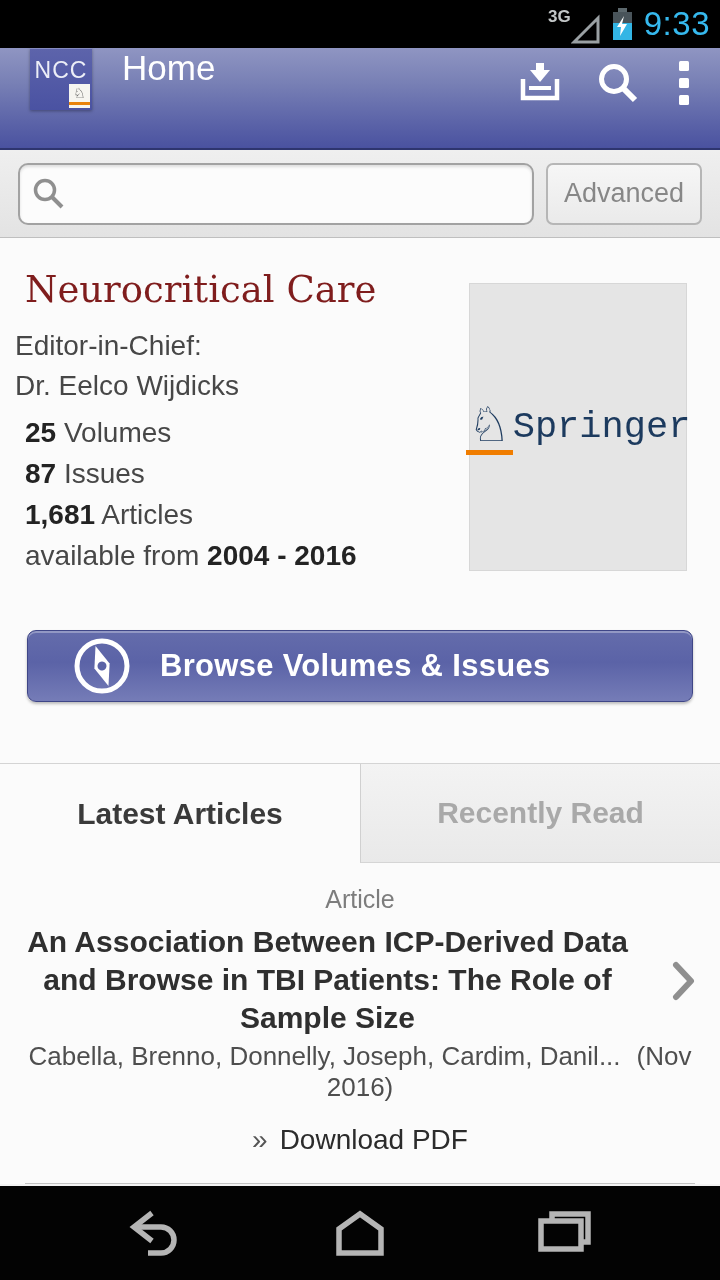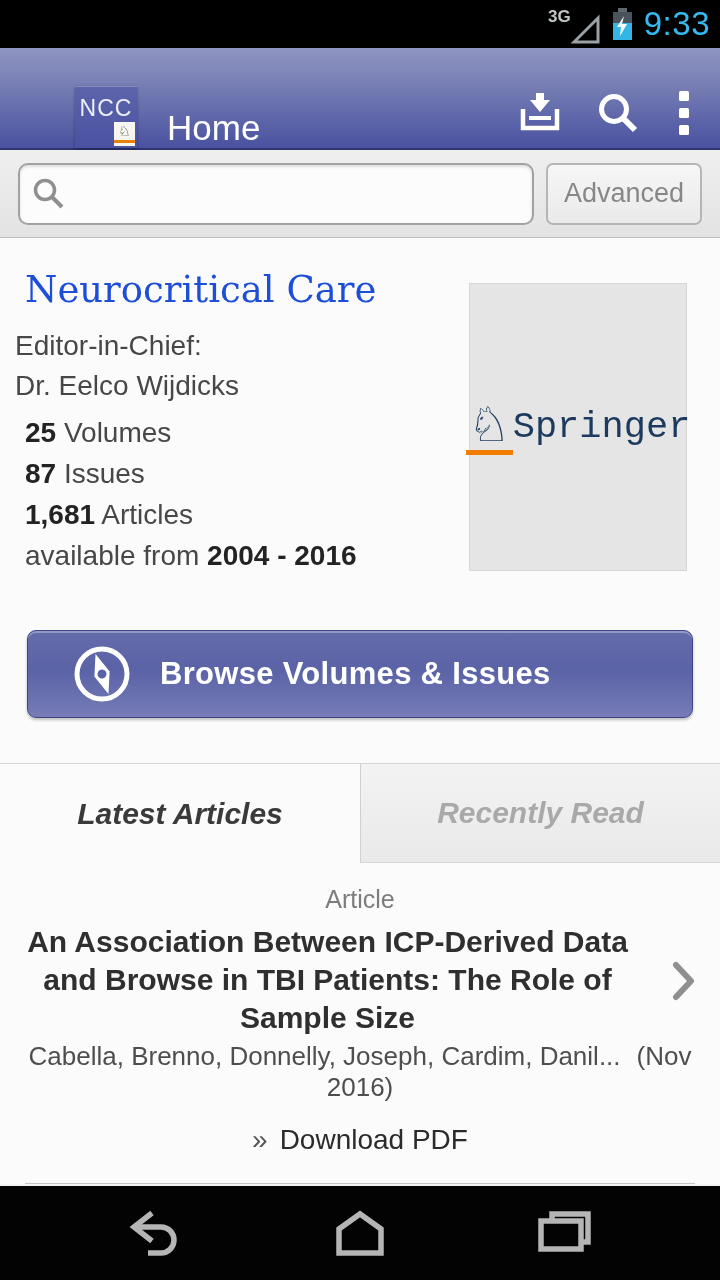--- a/index.html
+++ b/index.html
@@ -24,21 +24,21 @@
   .battery .body{ width:19px; height:28px; position:relative;
     background:linear-gradient(180deg,#49545a 0 38%,#33b5e5 38% 100%); }
   .battery .body svg{ position:absolute; inset:0; margin:auto; }
   .clock{ font-size:33px; color:#36b9ee; letter-spacing:0.5px; }
 
   
   .app-bar{
     position:absolute; top:48px; left:0; width:720px; height:102px;
     background:linear-gradient(180deg,#8f95c2 0%,#7880b5 35%,#5b63a8 75%,#4a52a0 100%);
     border-bottom:2px solid #2e356f;
-    display:flex; align-items:flex-end;padding-left:45px;
+    display:flex; align-items:flex-start;
   }
   .app-logo{
     position:relative; width:62px; height:62px; margin-left:30px;
     background:linear-gradient(180deg,#5d64ab,#4a52a2);
     box-shadow:0 1px 3px rgba(0,0,0,.35), inset 0 1px 0 rgba(255,255,255,.25);
   }
   .app-logo .logo-text{
     display:block; text-align:center; margin-top:9px;
     font-size:23px; color:#eceef7; letter-spacing:1px;
   }
@@ -78,57 +78,57 @@
     font-size:27px; color:#878787; font-family:"Liberation Sans",sans-serif;
     display:flex; align-items:center; justify-content:center;
   }
 
   
   .content{ position:absolute; top:238px; left:0; width:720px; height:948px; overflow:hidden; background:#fbfbfb; }
 
   .journal-title{
     position:absolute; left:25px; top:30px;
     font-family:"DejaVu Serif", serif; font-weight:400;
-    font-size:37px; color:#1d4ed8;
+    font-size:37px; color:#7f1d1d;
   }
   .editor-block{ position:absolute; left:15px; top:88px; font-size:28px; color:#474747; line-height:40px; }
   .stats-block{ position:absolute; left:25px; top:174px; font-size:28px; color:#474747; line-height:41px; }
   .stats-block b, .editor-block b{ color:#232323; }
 
   .cover{
     position:absolute; left:469px; top:45px; width:218px; height:288px;
     background:#e5e5e5; border:1px solid #d7d7d7;
     display:flex; align-items:center; justify-content:center;
   }
   .springer-logo{ display:flex; align-items:center; }
   .horse-wrap{
     font-family:"DejaVu Sans", sans-serif; font-size:48px; line-height:50px;
     color:#1c3a5e; border-bottom:5px solid #f07d00; padding:0 2px 1px 2px;
   }
   .springer-word{
     font-family:Liberation Mono, monospace; font-size:37px; color:#1c3a5e; 
   }
 
   .browse-btn{
-    position:absolute; left:27px; top:392px; width:666px; height:88px;
+    position:absolute; left:27px; top:392px; width:666px; height:72px;
     border-radius:9px;
     background:linear-gradient(180deg,#646cab 0%,#5b63a7 45%,#757cb7 100%);
     border:1px solid #3f4687;
     box-shadow:inset 0 2px 0 rgba(255,255,255,.3), 0 2px 3px rgba(0,0,0,.25);
     display:flex; align-items:center;
   }
   .browse-btn .compass{ margin-left:42px; }
   .browse-label{ color:#fff; font-size:31px; font-weight:bold; margin-left:26px; letter-spacing:.3px; }
 
   
   .tab-strip{
     position:absolute; left:0; top:525px; width:720px; height:100px;
     border-top:1px solid #d4d4d4; display:flex;
   }
-  .tab{ width:50%; display:flex; align-items:center; justify-content:center; font-size:30px; font-weight:bold;font-style:italic; }
+  .tab{ width:50%; display:flex; align-items:center; justify-content:center; font-size:30px; font-weight:bold; }
   .tab-active{ background:#fbfbfb; color:#3a3a3a; }
   .tab-inactive{
     background:linear-gradient(180deg,#f3f3f3,#e9e9e9);
     border-left:1px solid #d0d0d0; border-bottom:1px solid #d5d5d5;
     color:#a9a9a9;
   }
 
   
   .article-list{ position:absolute; left:0; top:625px; width:720px; }
   .article-row{ position:relative; padding:22px 25px 0 25px;text-align:center; }

